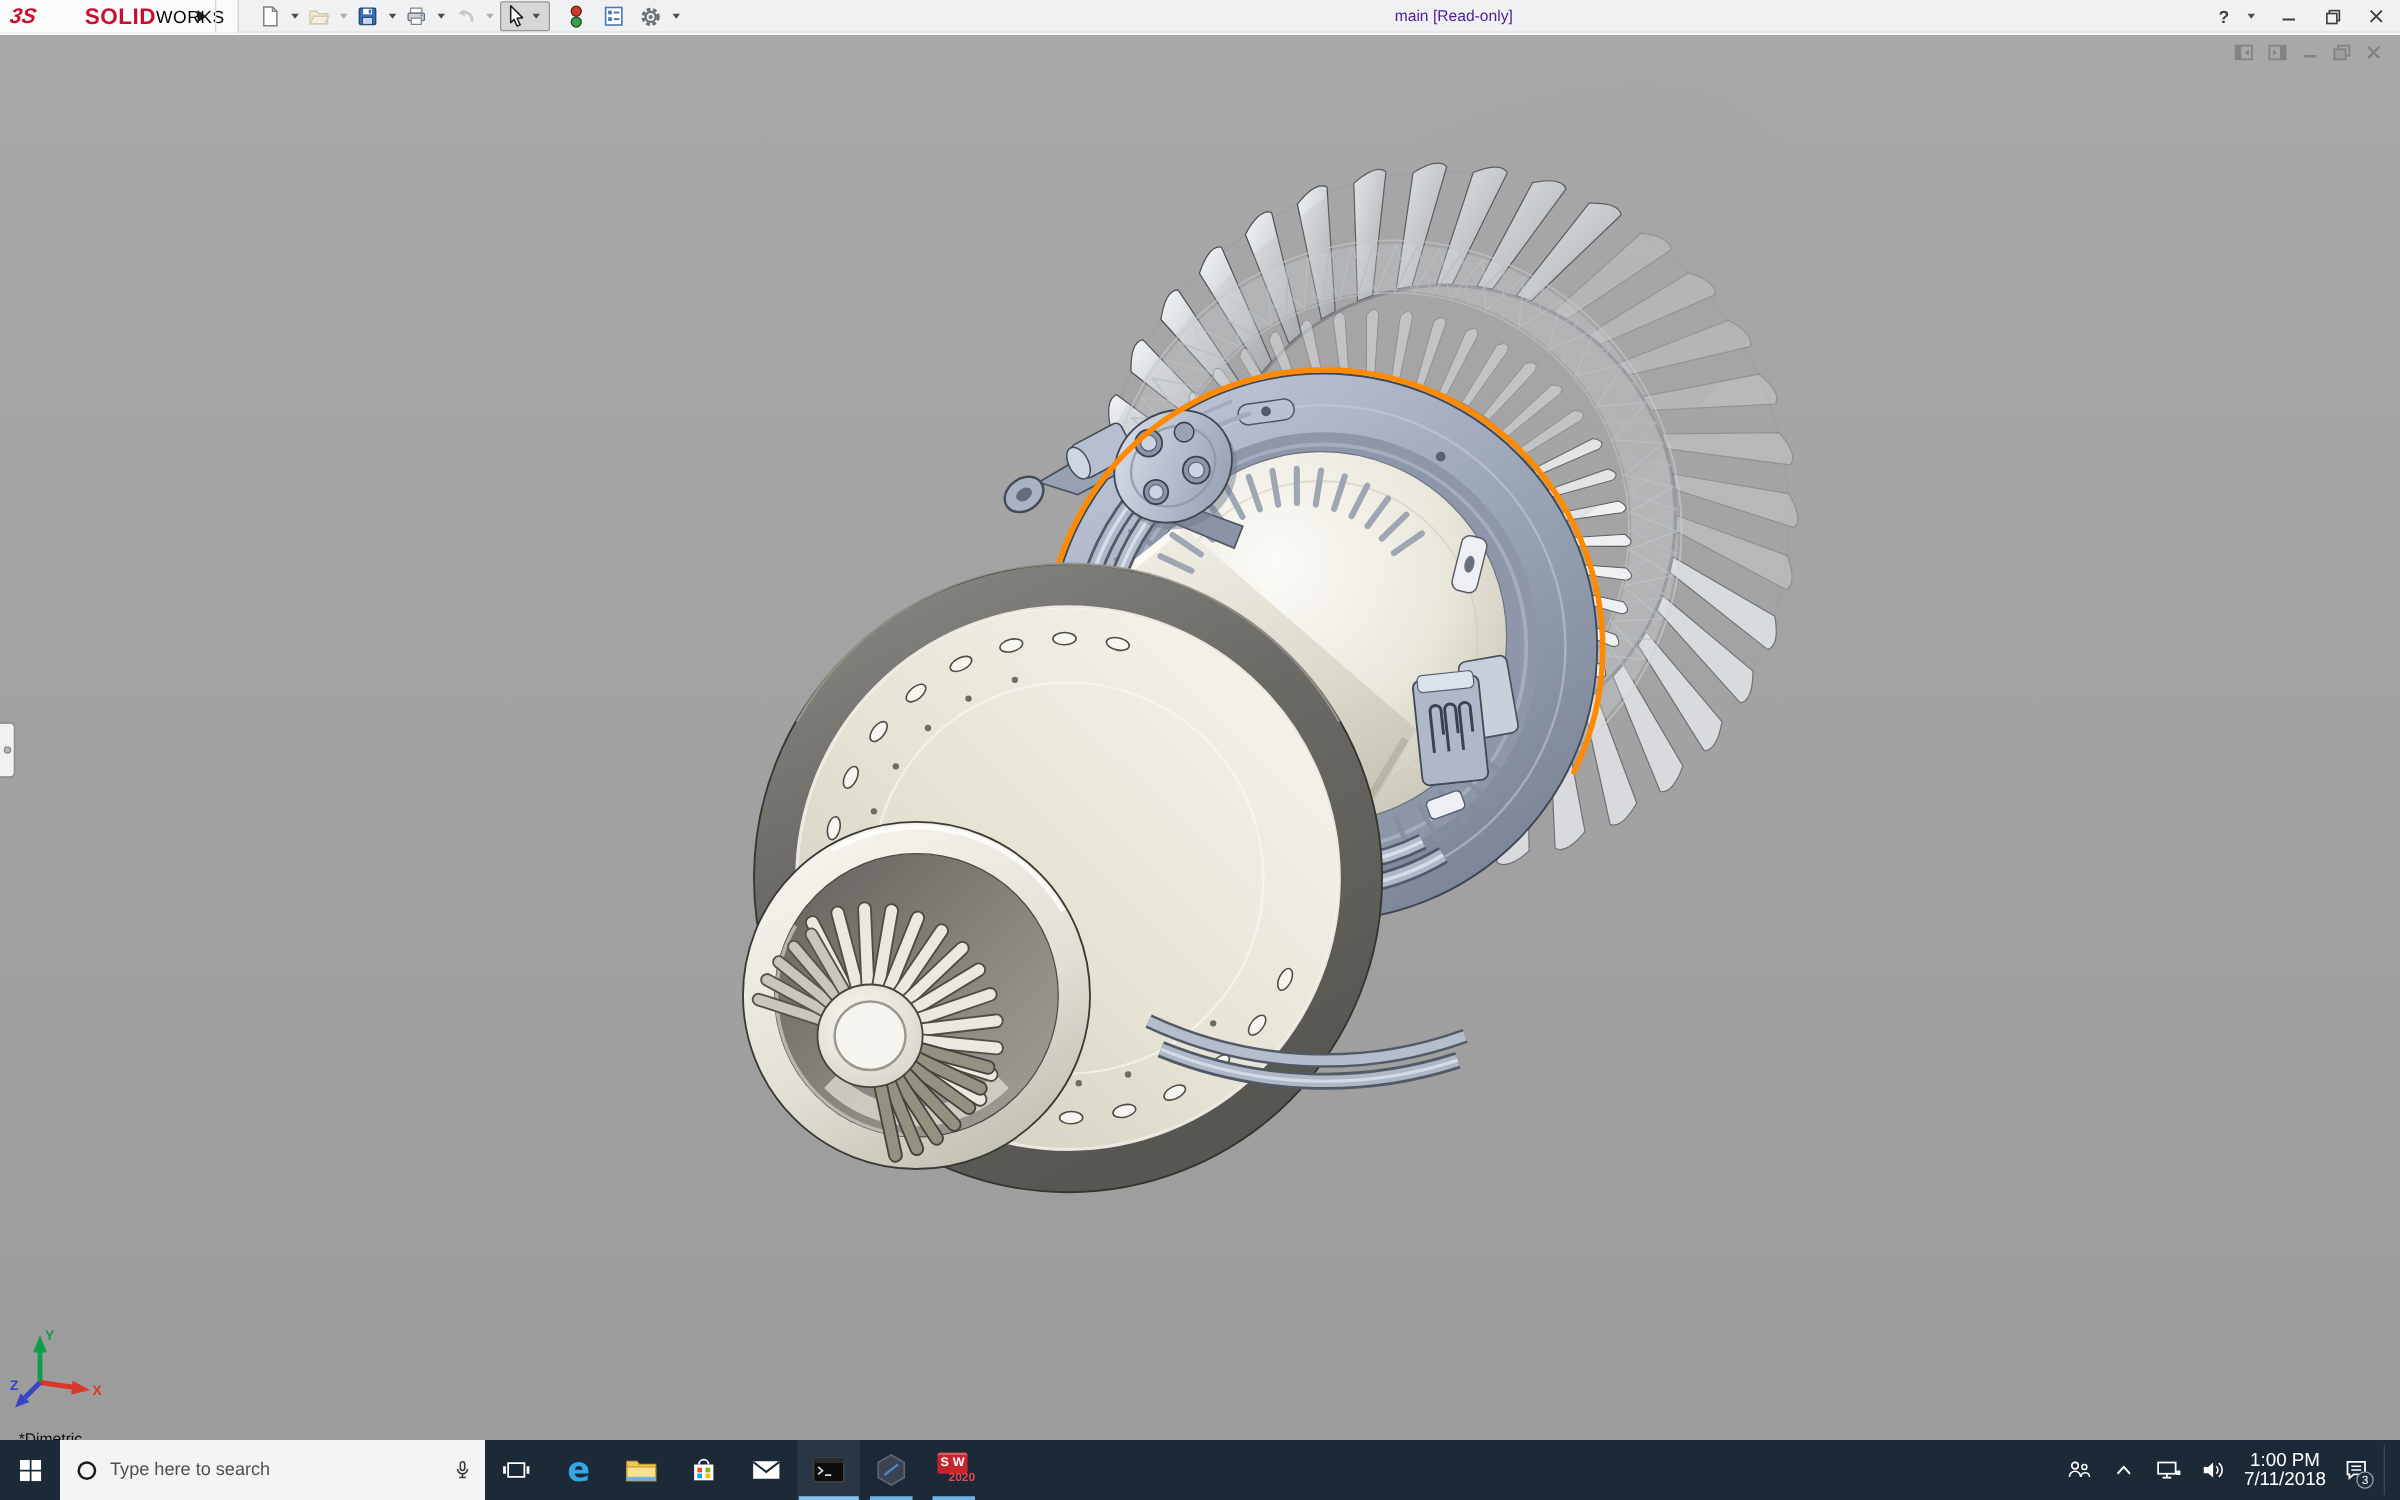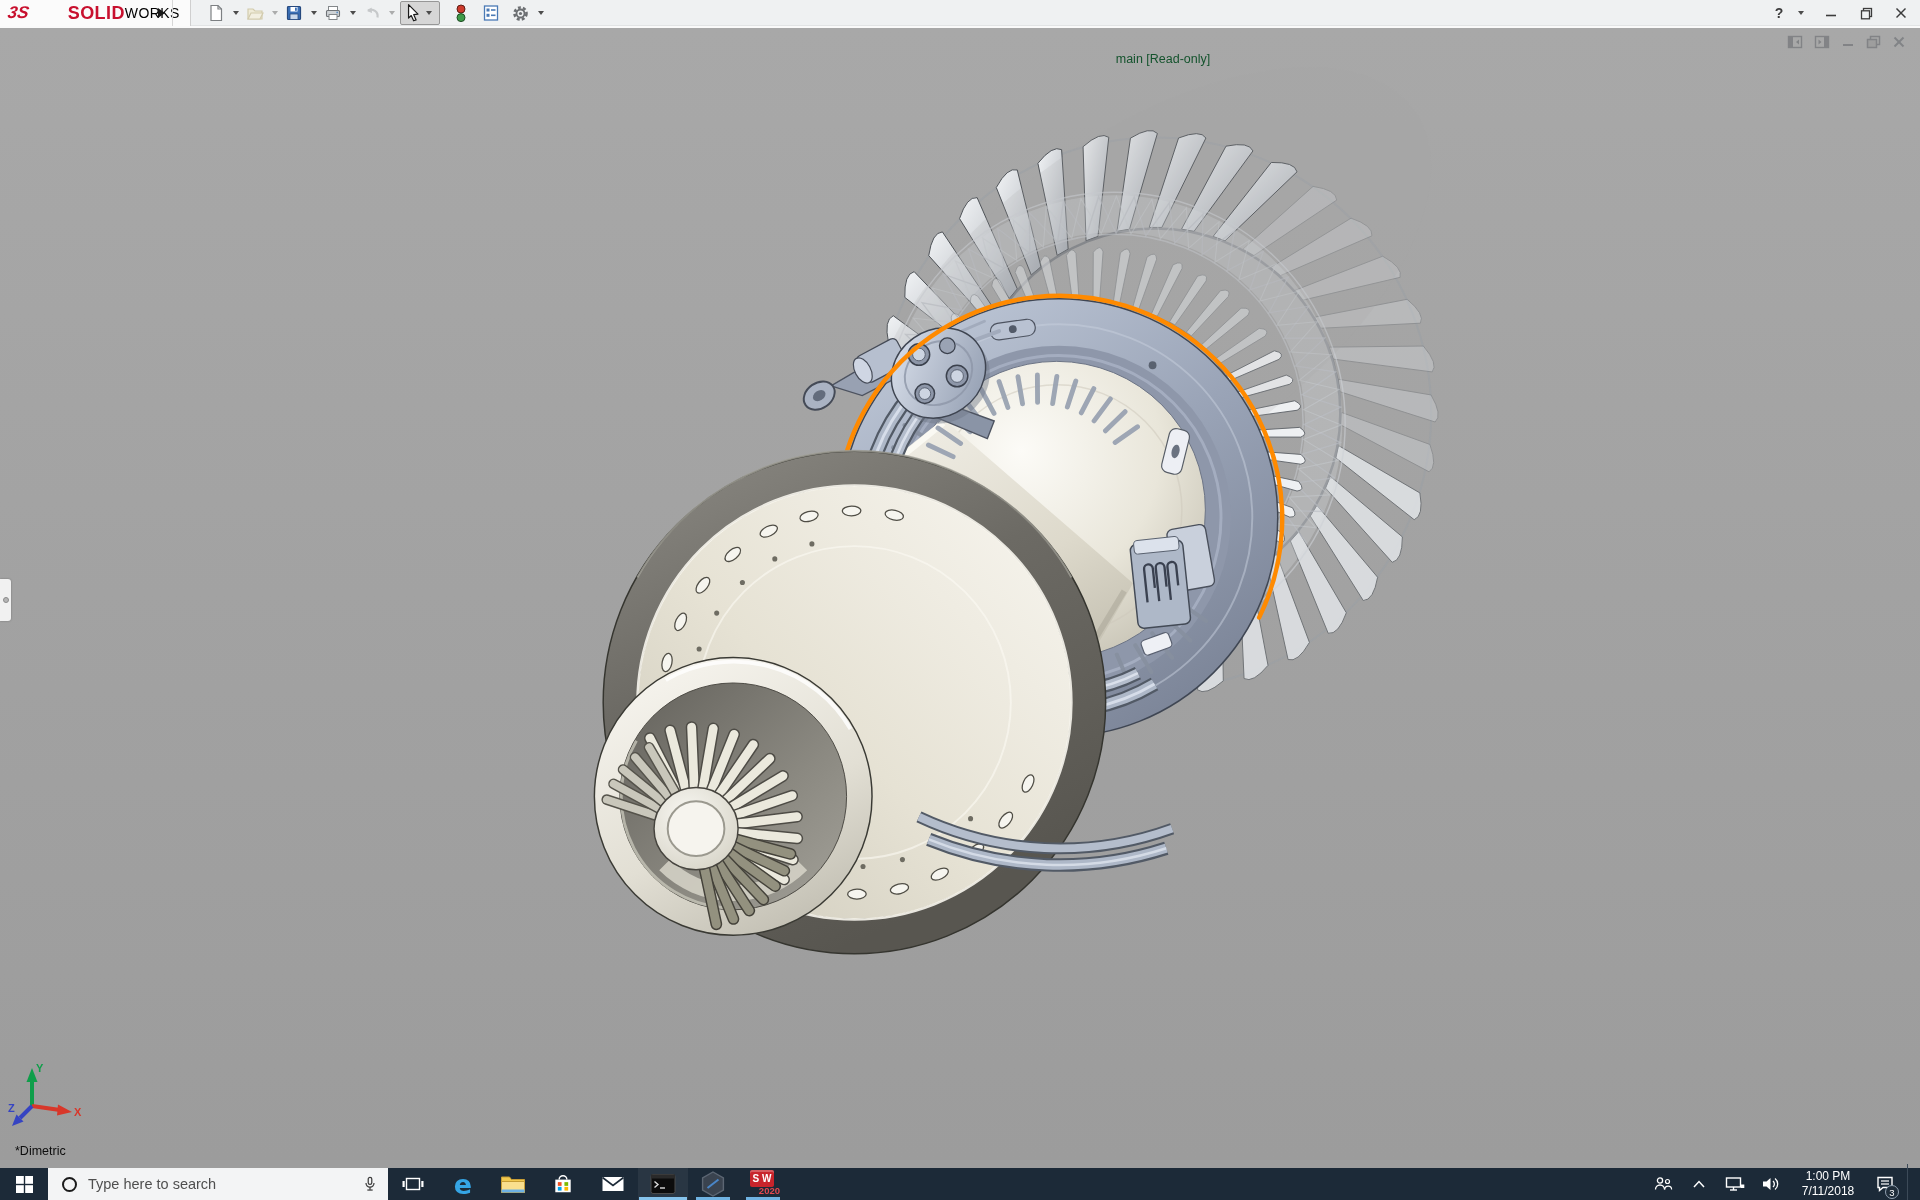--- a/index.html
+++ b/index.html
@@ -16,58 +16,58 @@
   .flyout{position:absolute;left:151px;top:0;width:22px;height:26px;display:flex;align-items:center;
     justify-content:center;border-right:1px solid #d7d7d7;cursor:default;}
   .flyout .tri{width:0;height:0;border-left:7px solid #1a1a1a;border-top:5px solid transparent;border-bottom:5px solid transparent;}
   .qat{position:absolute;left:205px;top:0;height:26px;display:flex;align-items:center;}
   .tool{display:flex;align-items:center;margin-right:3px;padding:1px 2px;border-radius:2px;}
   .tool.disabled{opacity:.42;}
   .tool.selected{background:#d6d6d6;border:1px solid #979797;}
   .caret{width:0;height:0;border-left:3.5px solid transparent;border-right:3.5px solid transparent;
     border-top:4px solid #4c4c4c;margin:0 5px 0 3px;}
   .wtitle{position:absolute;left:1163px;top:0;height:26px;transform:translateX(-50%);
-    display:flex;align-items:center;font-size:12.5px;color:#14532d;margin-top:46px;}
+    display:flex;align-items:center;font-size:12.5px;color:#4c1d95;}
   .wbtns{position:absolute;right:6px;top:0;height:26px;display:flex;align-items:center;gap:9px;}
   .wbtn{width:26px;height:24px;display:flex;align-items:center;justify-content:center;color:#3c3c3c;}
   .help{font-size:14px;font-weight:bold;color:#3c3c3c;width:14px;text-align:center;}
   
   .viewport{position:absolute;top:26px;left:0;width:1920px;height:1134px;
     background:linear-gradient(#a8a8a8,#9c9c9c);border-top:2px solid #fafafa;}
   .docbtns{position:absolute;top:7px;right:14px;display:flex;gap:11px;opacity:.9;z-index:5;}
   .sidetab{position:absolute;left:0;top:551px;width:11px;height:42px;background:#f1f1f1;
     border-radius:0 3px 3px 0;box-shadow:0 0 2px rgba(0,0,0,.35);z-index:5;}
   .sidetab .dot{position:absolute;left:2.5px;top:18px;width:6px;height:6px;border-radius:50%;
     background:#b5b5b5;border:1px solid #8b8b8b;}
   .viewname{position:absolute;left:15px;bottom:2px;font-size:12.5px;font-weight:normal;color:#0d0d0d;z-index:5;}
   .triad{position:absolute;left:6px;bottom:28px;z-index:5;}
   #model{position:absolute;top:0;left:0;}
   
-  .taskbar{position:absolute;left:0;bottom:0;width:1920px;height:32px;background:#1c2a38;
+  .taskbar{position:absolute;left:0;bottom:0;width:1920px;height:48px;background:#1c2a38;
     display:flex;align-items:stretch;z-index:40;}
   .tb-start{width:48px;display:flex;align-items:center;justify-content:center;}
   .tb-search{width:340px;background:#f3f4f5;display:flex;align-items:center;padding:0 10px 0 14px;}
   .tb-search .ring{width:15px;height:15px;border:2px solid #1b1b1b;border-radius:50%;flex:none;}
   .tb-search .stext{margin-left:11px;font-size:14.5px;color:#4f4f4f;flex:1;}
   .tb-icon{width:50px;display:flex;align-items:center;justify-content:center;position:relative;}
   .tb-icon.active{background:rgba(255,255,255,.06);}
   .underline{position:absolute;bottom:0;left:50%;transform:translateX(-50%);height:3px;background:#6fb3e3;}
   .ul-wide{width:48px;background:#85c3ec;}
   .ul-norm{width:34px;}
   .edge-e{color:#35a5e5;font-size:27px;font-weight:bold;line-height:1;font-family:"DejaVu Sans",sans-serif;}
   .sw-wrap{position:relative;width:30px;height:30px;}
   .sw-cube{position:absolute;left:2px;top:1px;width:24px;height:17px;background:#c8242b;
     border-radius:2px;display:flex;align-items:center;justify-content:center;gap:3px;
     box-shadow:inset 0 2px 0 rgba(255,255,255,.25);}
   .sw-cube span{color:#fff;font-size:10px;font-weight:bold;line-height:1;}
   .sw-year{position:absolute;right:-2px;top:16px;color:#e4484e;font-size:9.5px;font-weight:bold;}
   .hexwrap{width:30px;height:30px;display:flex;align-items:center;justify-content:center;}
   .tray{margin-left:auto;display:flex;align-items:center;gap:8px;padding-right:8px;}
   .tray-item{display:flex;align-items:center;justify-content:center;width:28px;height:40px;position:relative;}
-  .clock{width:70px;text-align:center;color:#fff;font-size:12px;line-height:15px;}
+  .clock{width:70px;text-align:center;color:#fff;font-size:15px;line-height:15px;}
   .badge{position:absolute;right:0px;bottom:5px;width:14px;height:14px;border-radius:50%;
     background:#1f2d3a;border:1px solid #93a2b2;color:#fff;font-size:9.5px;display:flex;
     align-items:center;justify-content:center;}
   .showdesk{width:5px;height:40px;border-left:1px solid #3c4a58;}
   svg{display:block;}
 </style>
 </head>
 <body>
 
 <div class="titlebar">

